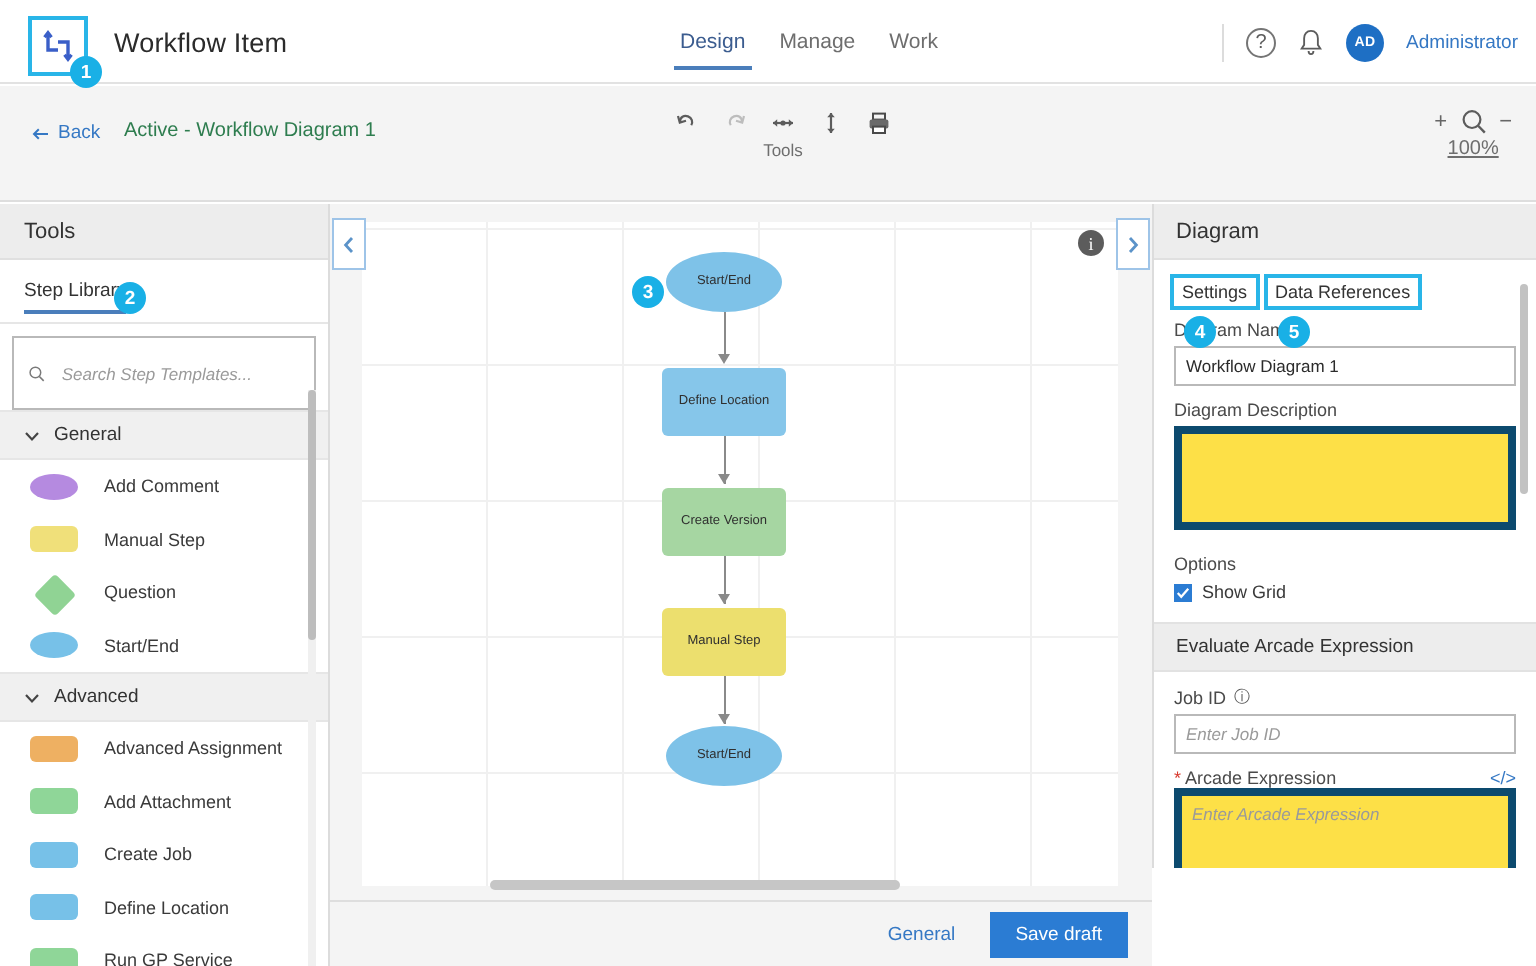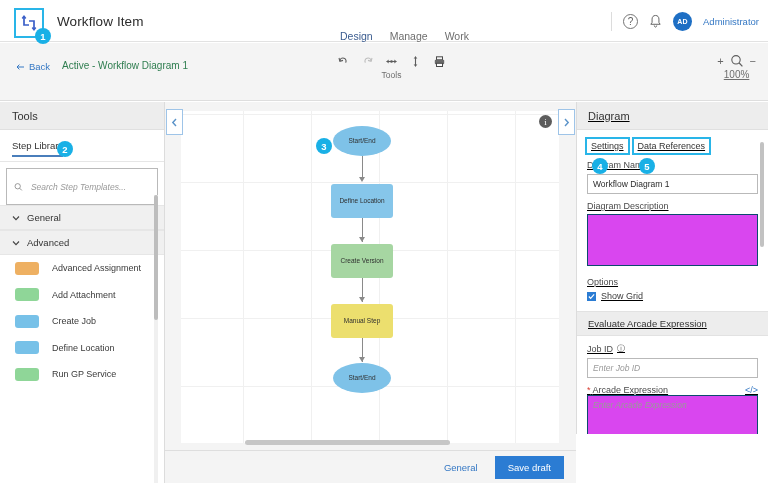--- a/index.html
+++ b/index.html
@@ -31,21 +31,21 @@
     border: 2px solid #29b5e8;
     display: flex; align-items: center; justify-content: center;
     background: #fff;
   }
   .logo-glyph { width: 18px; height: 18px; display:block; }
   .app-title {
     position: absolute; left: 57px; top: 10px;
     font-size: 13.5px; color: #2b2b2b; letter-spacing: .1px;
   }
   .nav-tabs {
-    position: absolute; left: 340px; top: 26px;
+    position: absolute; left: 340px; top: 11px;
     display: flex; gap: 17px; align-items: flex-start;
   }
   .nav-tab {
     font-size: 10.5px; color: #6e6e6e; padding-bottom: 8px;
     position: relative; cursor: pointer;
   }
   .nav-tab.active { color: #3b5c8f; }
   .nav-tab.active::after {
     content: ""; position: absolute; left: -3px; right: -3px; bottom: 0;
     height: 2px; background: #4a7ebb;
@@ -237,21 +237,20 @@
     border-top: 5px solid #8a8a8a;
   }
 
   
   .rightpanel {
     position: absolute; left: 576px; top: 102px;
     width: 192px; height: 332px;
     background: #ffffff;
     border-left: 1px solid #dcdcdc;
     overflow: hidden;
-    text-decoration: underline;
   }
   .rp-header {
     height: 28px; background: #ededed; border-bottom: 1px solid #e0e0e0;
     display: flex; align-items: center; padding-left: 11px;
     font-size: 11px; color: #333;
   }
   .rp-tabs {
     display: flex; gap: 6px; padding: 9px 0 0 10px; align-items: center;
   }
   .rp-tab {
@@ -261,21 +260,21 @@
   .hl-box { outline: 2px solid #29b5e8; }
   .rp-body { padding: 7px 10px 0 10px; }
   .fld-label { font-size: 9px; color: #4a4a4a; margin-bottom: 3px; }
   .fld-input {
     width: 100%; height: 20px; border: 1px solid #b9b9b9; background: #fff;
     font-size: 8.5px; color: #2b2b2b; padding: 0 5px; outline: none;
     font-family: "Liberation Sans", sans-serif;
   }
   .fld-input::placeholder { color: #9a9a9a; font-style: italic; }
   .fld-textarea {
-    width: 100%; border: 1px solid #0c4a6e; background: #d946ef;
+    width: 100%; border: 4px solid #0c4a6e; background: #fde047;
     font-size: 8.5px; color: #2b2b2b; padding: 4px 5px; outline: none;
     resize: none; font-family: "Liberation Sans", sans-serif;
   }
   .fld-textarea::placeholder { color: #9a9a9a; font-style: italic; }
   .opt-row { display: flex; align-items: center; gap: 5px; margin-top: 4px; }
   .chk {
     width: 9px; height: 9px; background: #2b7cd3; border: 1px solid #2b7cd3;
     display: flex; align-items: center; justify-content: center;
     cursor: pointer;
   }
@@ -407,20 +406,40 @@
         </svg>
         <input type="text" placeholder="Search Step Templates..." style="">
       </div>
     </div>
 
     <div class="group-head">
       <svg class="chev" viewBox="0 0 8 8">
         <path d="M1 2.5 L4 5.7 L7 2.5" fill="none" stroke="#444" stroke-width="1.1"></path>
       </svg>
       <span>General</span>
+    </div>
+    <div class="step-list">
+      <div class="step-item">
+        <span class="swatch sw-ellipse" style="background:#b58ae0"></span>
+        <span>Add Comment</span>
+      </div>
+      <div class="step-item">
+        <span class="swatch sw-rect" style="background:#f0e07a"></span>
+        <span>Manual Step</span>
+      </div>
+      <div class="step-item">
+        <span class="swatch" style="display:flex;justify-content:center;">
+          <span class="sw-diamond" style="background:#90d394"></span>
+        </span>
+        <span>Question</span>
+      </div>
+      <div class="step-item">
+        <span class="swatch sw-ellipse" style="background:#77c1e8"></span>
+        <span>Start/End</span>
+      </div>
     </div>
 
     <div class="group-head">
       <svg class="chev" viewBox="0 0 8 8">
         <path d="M1 2.5 L4 5.7 L7 2.5" fill="none" stroke="#444" stroke-width="1.1"></path>
       </svg>
       <span>Advanced</span>
     </div>
     <div class="step-list">
       <div class="step-item">

